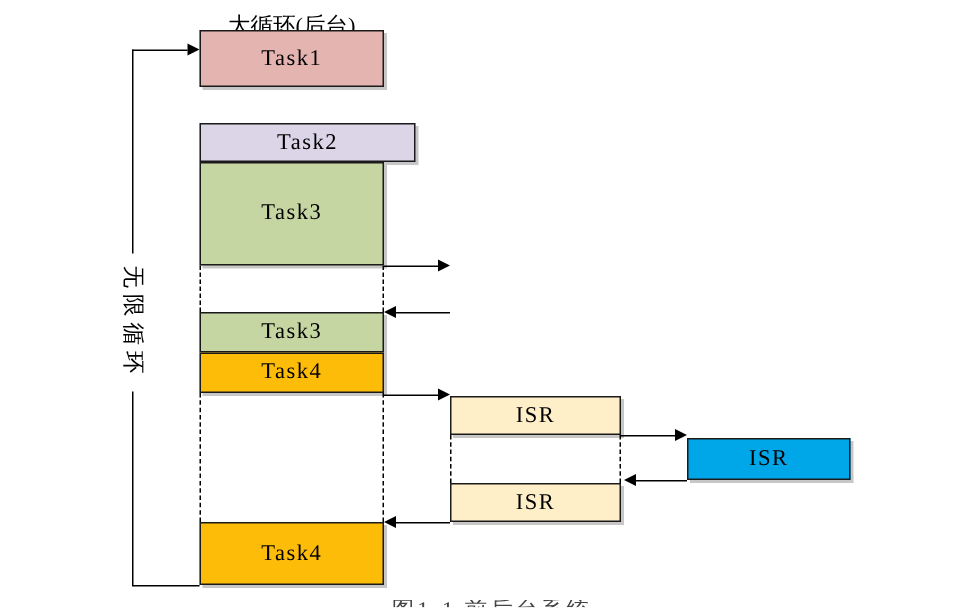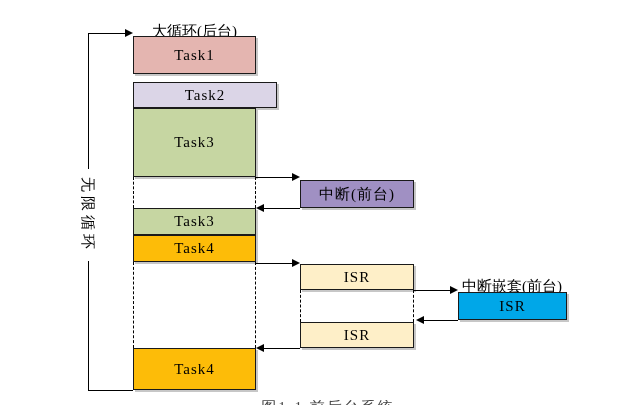--- a/index.html
+++ b/index.html
@@ -11,21 +11,21 @@
     position:absolute;box-sizing:border-box;border:1px solid #1a1a1a;
     display:flex;align-items:center;justify-content:center;
     font-size:15px;letter-spacing:1px;
     box-shadow:2px 2px 0 rgba(0,0,0,0.22);
   }
   .hline{position:absolute;height:0;border-top:1px solid #000;}
   .vline{position:absolute;width:0;border-left:1px solid #000;}
   .vdash{position:absolute;width:0;border-left:1px dashed #000;}
   .ah-right{position:absolute;width:0;height:0;border-left:8px solid #000;border-top:4px solid transparent;border-bottom:4px solid transparent;}
   .ah-left{position:absolute;width:0;height:0;border-right:8px solid #000;border-top:4px solid transparent;border-bottom:4px solid transparent;}
-  .dlabel{position:absolute;font-size:15px;text-align:center;white-space:nowrap;margin-top:14px;}
+  .dlabel{position:absolute;font-size:15px;text-align:center;white-space:nowrap;}
   .loop-label{
     position:absolute;left:42px;top:206px;width:92px;height:18px;
     transform:rotate(90deg);transform-origin:center center;
     background:#fff;text-align:center;font-size:15px;letter-spacing:4px;line-height:18px;
   }
   .caption{
     position:absolute;left:238px;top:400px;width:180px;height:5px;overflow:hidden;
     font-size:15px;line-height:15px;color:#444;letter-spacing:2px;text-align:center;
   }
 </style>
@@ -35,21 +35,21 @@
 <div class="canvas">
 
   <div class="dlabel" style="left:133px;top:8px;width:123px;">大循环(后台)</div>
 
   <div class="vline" style="left:88px;top:33px;height:357px;"></div>
   <div class="hline" style="left:88px;top:33px;width:37px;"></div>
   <div class="ah-right" style="left:125px;top:29px;"></div>
   <div class="hline" style="left:88px;top:390px;width:45px;"></div>
   <div class="loop-label">无限循环</div>
 
-  <div class="box" style="left: 133px; top: 36px; width: 123px; height: 38px; background-color: rgb(228, 181, 176);">
+  <div class="box" style="left: 133px; top: 20px; width: 123px; height: 38px; background-color: rgb(228, 181, 176);">
     <span>Task1</span>
   </div>
   <div class="box" style="left: 133px; top: 82px; width: 144px; height: 26px; background-color: rgb(219, 213, 231);">
     <span>Task2</span>
   </div>
   <div class="box" style="left: 133px; top: 108px; width: 123px; height: 69px; background-color: rgb(198, 214, 162);">
     <span>Task3</span>
   </div>
 
   <div class="vdash" style="left:133px;top:177px;height:31px;"></div>
@@ -65,41 +65,37 @@
   <div class="vdash" style="left:133px;top:262px;height:86px;"></div>
   <div class="vdash" style="left:255px;top:262px;height:86px;"></div>
 
   <div class="box" style="left: 133px; top: 348px; width: 123px; height: 42px; background-color: rgb(253, 188, 8);">
     <span>Task4</span>
   </div>
 
   <div class="hline" style="left:256px;top:177px;width:38px;"></div>
   <div class="ah-right" style="left:292px;top:173px;"></div>
 
-  <div class="box" style="left: 300px; top: 180px; width: 114px; height: 28px; background-color: rgb(160, 144, 195);">
-    <span>中断(前台)</span>
-  </div>
 
   <div class="hline" style="left:264px;top:208px;width:36px;"></div>
   <div class="ah-left" style="left:256px;top:204px;"></div>
 
   <div class="hline" style="left:256px;top:263px;width:38px;"></div>
   <div class="ah-right" style="left:292px;top:259px;"></div>
 
   <div class="box" style="left: 300px; top: 264px; width: 114px; height: 26px; background-color: rgb(254, 239, 200);">
     <span>ISR</span>
   </div>
 
   <div class="vdash" style="left:300px;top:290px;height:32px;"></div>
   <div class="vdash" style="left:413px;top:290px;height:32px;"></div>
 
   <div class="hline" style="left:414px;top:290px;width:38px;"></div>
   <div class="ah-right" style="left:450px;top:286px;"></div>
 
-  <div class="dlabel" style="left:446px;top:263px;width:132px;">中断嵌套(前台)</div>
 
   <div class="box" style="left: 458px; top: 292px; width: 109px; height: 28px; background-color: rgb(0, 167, 232);">
     <span>ISR</span>
   </div>
 
   <div class="hline" style="left:424px;top:320px;width:34px;"></div>
   <div class="ah-left" style="left:416px;top:316px;"></div>
 
   <div class="box" style="left: 300px; top: 322px; width: 114px; height: 26px; background-color: rgb(254, 239, 200);">
     <span>ISR</span>

